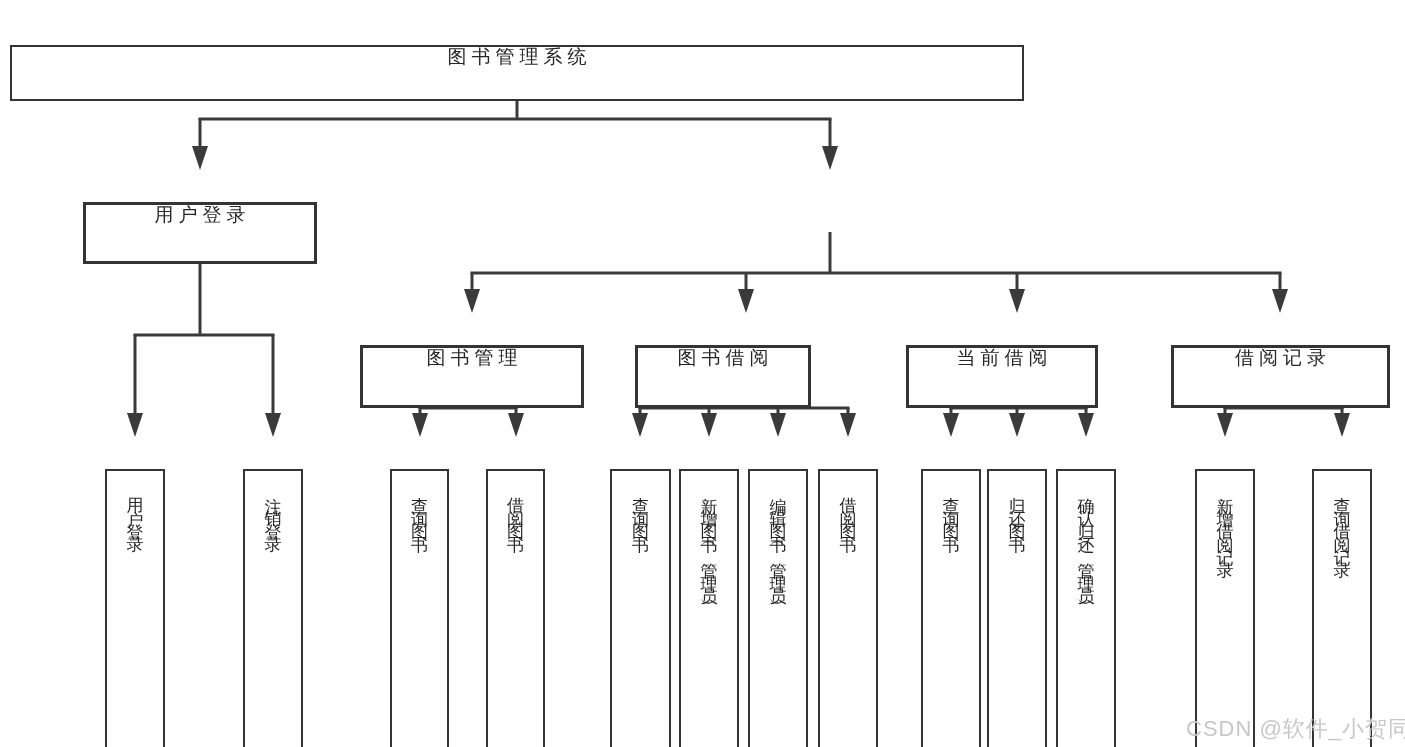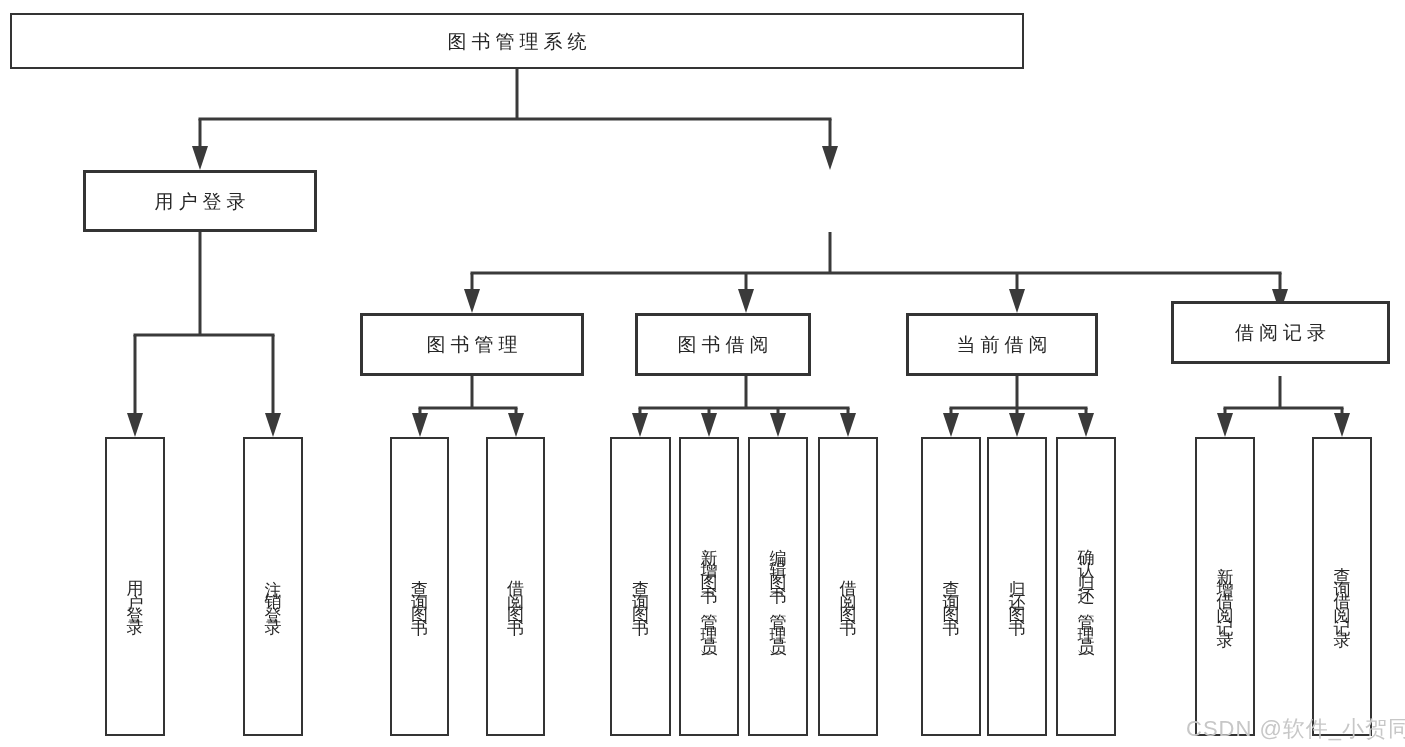--- a/index.html
+++ b/index.html
@@ -9,23 +9,24 @@
     background:#ffffff;
     font-family:"Liberation Sans",sans-serif;
     overflow:hidden;
   }
   #wires{position:absolute;left:0;top:0;width:1405px;height:747px;}
   .box{
     position:absolute;
     box-sizing:border-box;
     background:#ffffff;
     border:3px solid #343434;
-    display:flex;align-items:center;justify-content:center;
+    display:flex;align-items:flex-start;justify-content:center;
     color:#262626;
     z-index:2;
+    margin-top:32px;
   }
   .box.root{border-width:2px;}
   .hlabel{
     font-size:19px;letter-spacing:5px;line-height:1;
     white-space:nowrap;color:#262626;
     padding-left:5px; 
   }
   .box.leaf{border-width:2.5px;}
   .vtext{
     writing-mode:vertical-rl;
@@ -131,21 +132,21 @@
 
   <div class="box" style="left:360px;top:313px;width:224px;height:63px;">
     <span class="hlabel">图书管理</span>
   </div>
   <div class="box" style="left:635px;top:313px;width:176px;height:63px;">
     <span class="hlabel">图书借阅</span>
   </div>
   <div class="box" style="left:906px;top:313px;width:192px;height:63px;">
     <span class="hlabel">当前借阅</span>
   </div>
-  <div class="box" style="left:1171px;top:301px;width:219px;height:63px;">
+  <div class="box" style="left:1171px;top:313px;width:219px;height:63px;">
     <span class="hlabel">借阅记录</span>
   </div>
 
   <div class="box leaf" style="left:105px;top:437px;width:60px;height:299px;">
     <span class="vtext">用户登录</span>
   </div>
   <div class="box leaf" style="left:243px;top:437px;width:60px;height:299px;">
     <span class="vtext">注销登录</span>
   </div>
 

